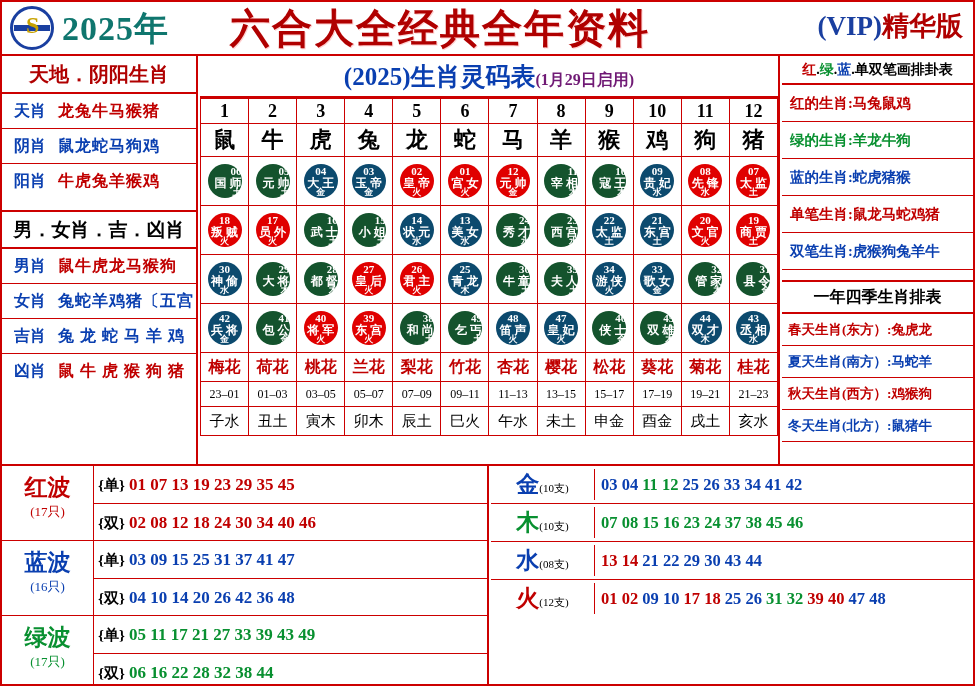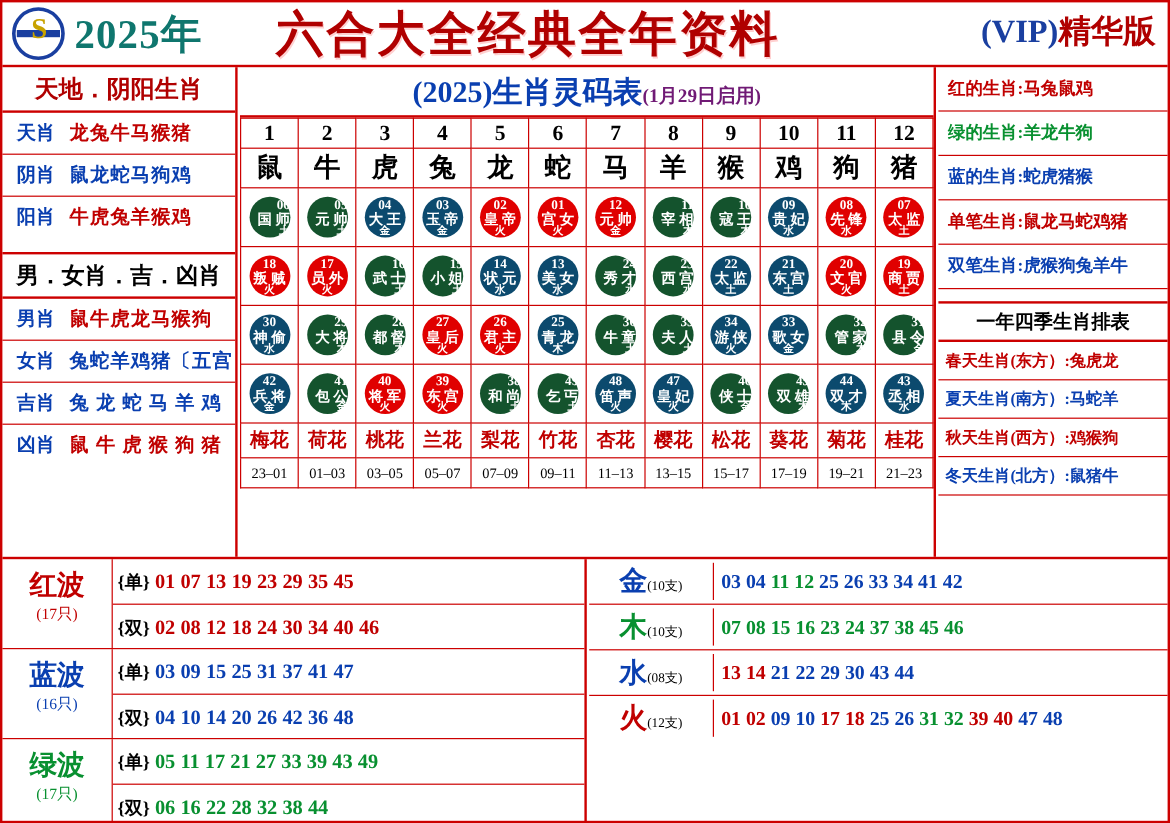--- a/index.html
+++ b/index.html
@@ -550,25 +550,40 @@
               <td>05–07</td>
               <td>07–09</td>
               <td>09–11</td>
               <td>11–13</td>
               <td>13–15</td>
               <td>15–17</td>
               <td>17–19</td>
               <td>19–21</td>
               <td>21–23</td>
             </tr>
+            <tr class="ganrow">
+              <td>子水</td>
+              <td>丑土</td>
+              <td>寅木</td>
+              <td>卯木</td>
+              <td>辰土</td>
+              <td>巳火</td>
+              <td>午水</td>
+              <td>未土</td>
+              <td>申金</td>
+              <td>酉金</td>
+              <td>戌土</td>
+              <td>亥水</td>
+            </tr>
           </tbody>
       </table>
     </div>
 
     <div class="colR">
+      <div class="rhead" id="right-title"><span class="r">红</span><span class="k">.</span><span class="g">绿</span><span class="k">.</span><span class="b">蓝</span><span class="k">.</span><span class="k">单双笔画排卦表</span></div>
       <div id="right-rows">
           <div class="rrow red">红的生肖:马兔鼠鸡</div>
           <div class="rrow green">绿的生肖:羊龙牛狗</div>
           <div class="rrow blue">蓝的生肖:蛇虎猪猴</div>
           <div class="rrow red">单笔生肖:鼠龙马蛇鸡猪</div>
           <div class="rrow blue">双笔生肖:虎猴狗兔羊牛</div>
         </div>
       <div class="rsep"></div>
       <div class="rhead2">一年四季生肖排表</div>
       <div id="right-rows2">

